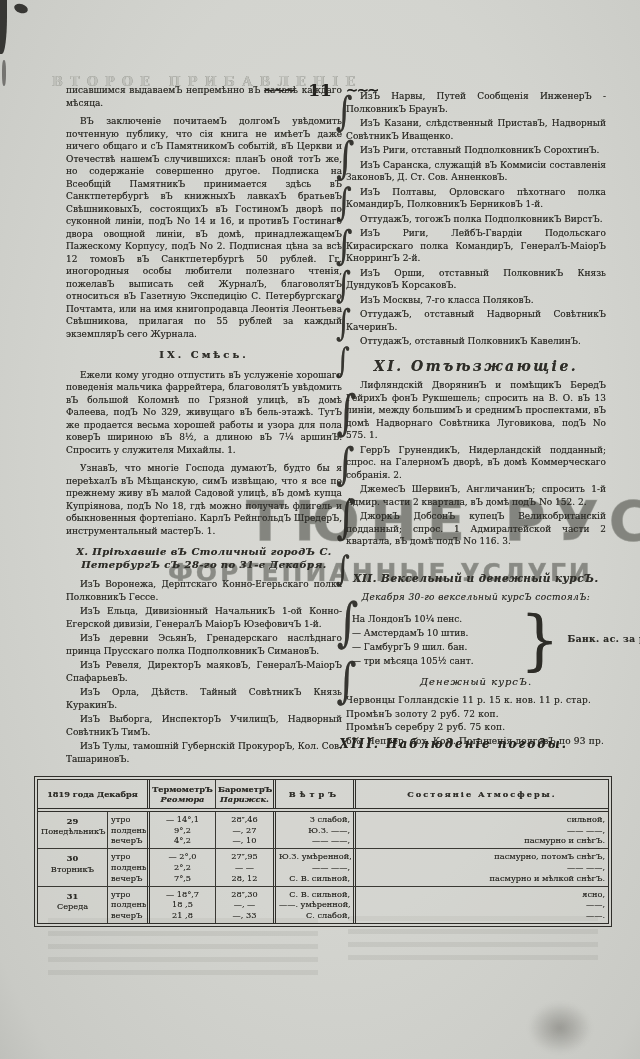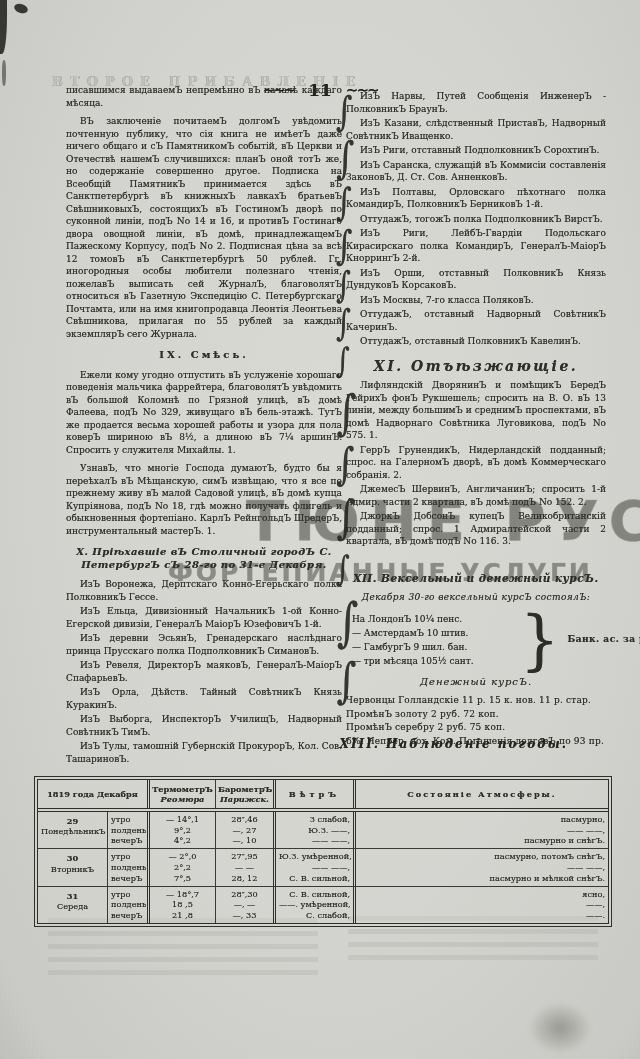--- a/index.html
+++ b/index.html
@@ -208,21 +208,21 @@
         <div>28″,46</div>
         <div>—, 27</div>
         <div>—, 10</div>
       </div>
       <div class="cell c-txt bdr">
         <div>З слабой,</div>
         <div>Ю.З. ——,</div>
         <div>—— ——,</div>
       </div>
       <div class="cell c-txt">
-        <div>пасмурно,</div>
+        <div>сильной,</div>
         <div>—— ——,</div>
         <div>пасмурно и снѣгЪ.</div>
       </div>
     </div>
 
     <div class="wt-row">
       <div class="cell c-day bdr-thin">
         <div class="d">30</div>
         <div>ВторникЪ</div>
       </div>

